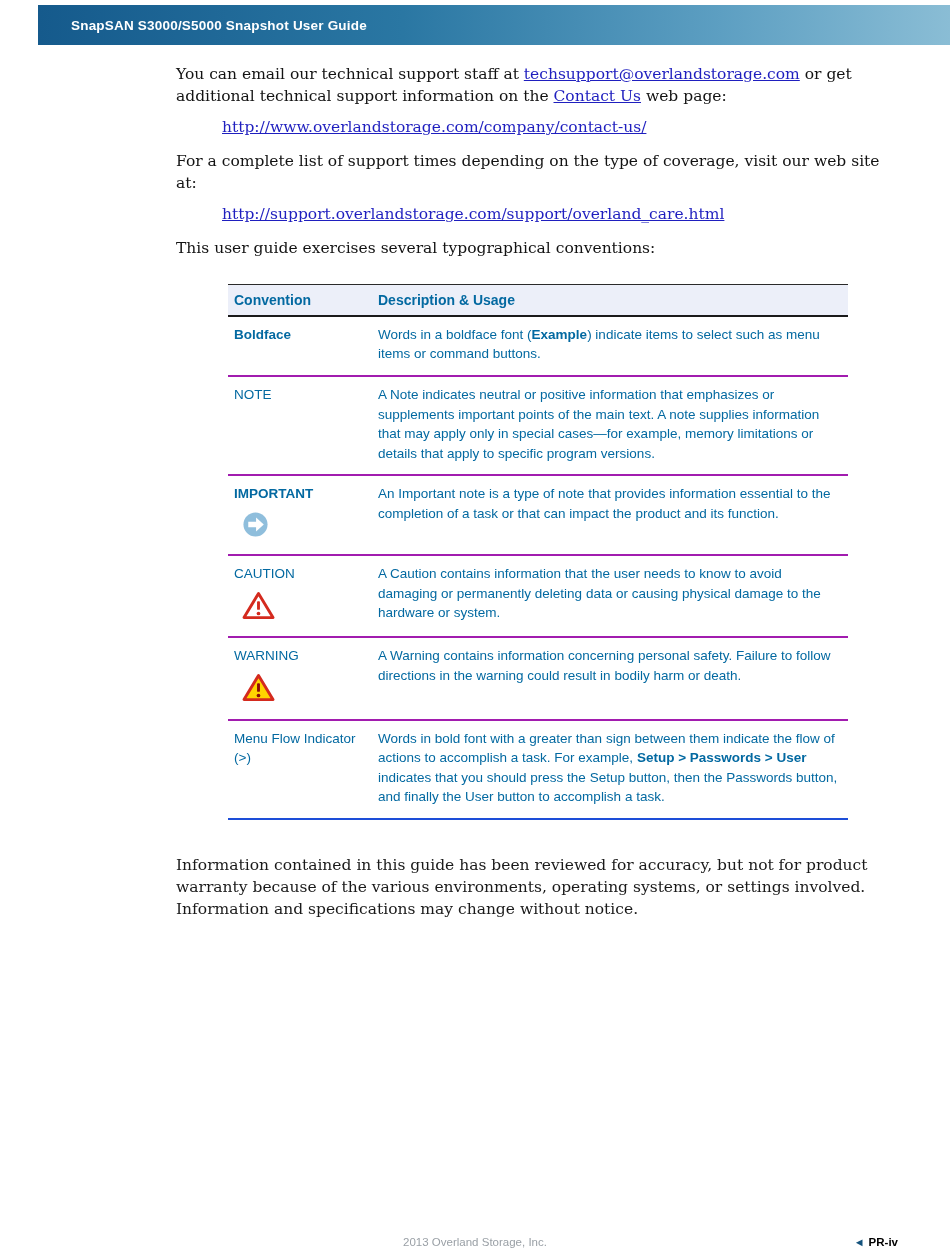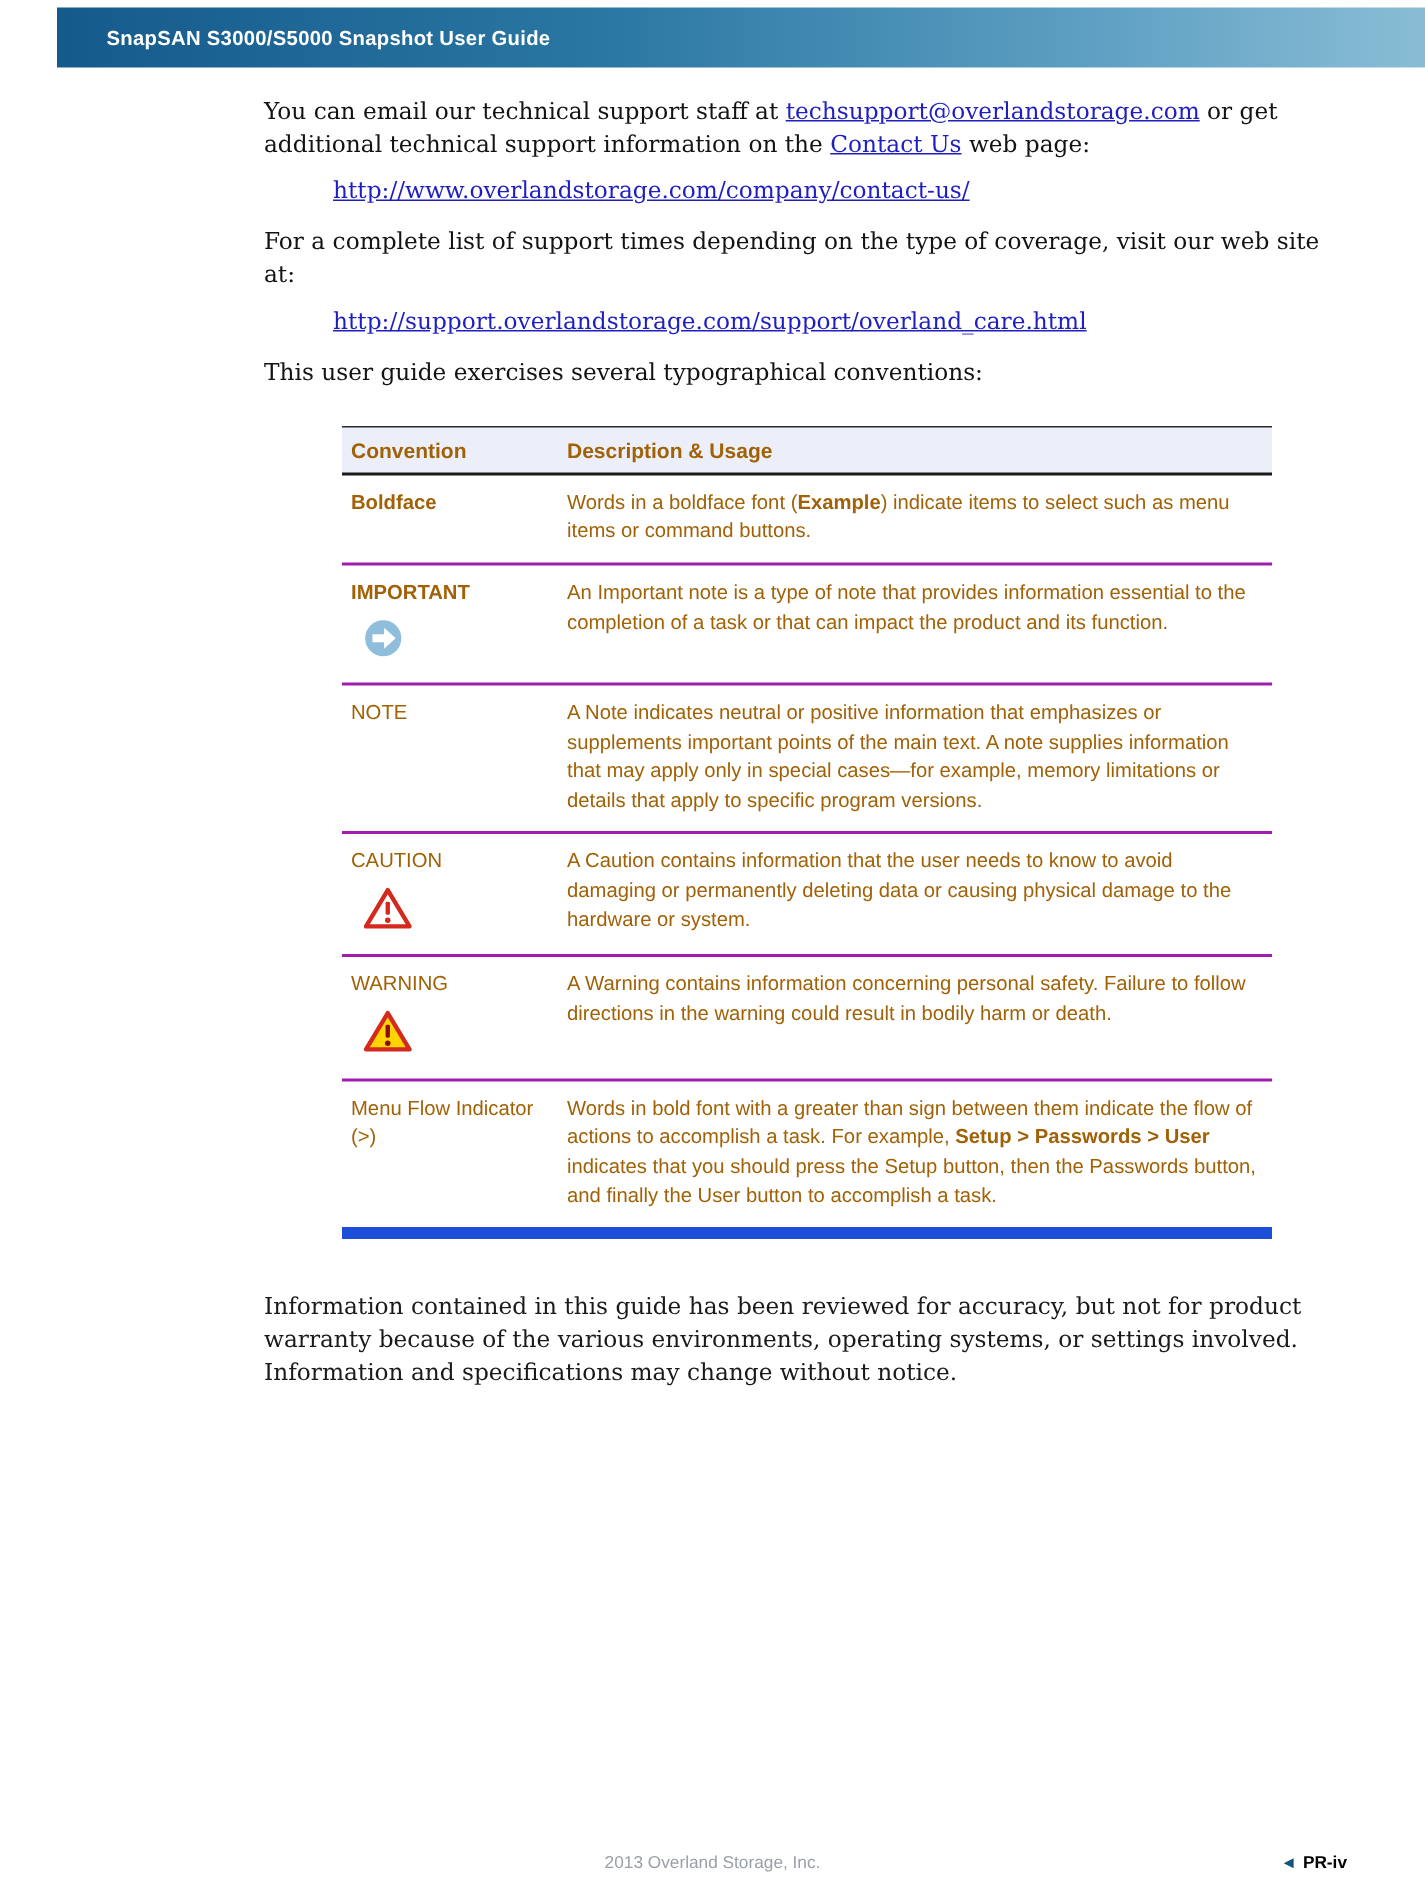--- a/index.html
+++ b/index.html
@@ -42,35 +42,35 @@
     font-weight: bold; font-size: 28px; color: #000;
     margin: 46px 0 24px 52px;
   }
   .lead { margin-bottom: 24px; }
 
   
   .conv-table {
     margin-left: 228px; width: 620px;
     border-collapse: collapse;
     font-family: "Liberation Sans", sans-serif;
-    font-size: 13.5px; color: #a16207;
+    font-size: 13.5px; color: #0369a1;
   }
   .conv-table thead th {
     background: #ecEFf9; background: #ECEFF9;
     text-align: left; font-weight: bold; font-size: 14px;
     padding: 7px 9px 7px 6px;
     border-top: 1px solid #2a2a2a;
     border-bottom: 2px solid #1a1a1a;
   }
   .conv-table td {
     padding: 8px 6px 11px 6px;
     border-bottom: 2px solid #a21caf;
     vertical-align: top; line-height: 1.45;
   }
-  .conv-table tr:last-child td { border-bottom: 8px solid #1d4ed8; }
+  .conv-table tr:last-child td { border-bottom: 2px solid #1d4ed8; }
   .conv-table td.conv-col { width: 144px; padding-right: 12px; }
   .row-icon { margin-top: 7px; margin-left: 8px; }
 
   
   .closing {
     margin: 34px 60px 12px 176px;
     font-size: 15.5px; line-height: 1.42;
   }
 
   
@@ -112,33 +112,33 @@
     </thead>
     <tbody>
         <tr>
           <td class="conv-col">
             <div style="font-weight: bold;">Boldface</div>
           </td>
           <td><span>Words in a boldface font (</span><b>Example</b><span>) indicate items to select such as menu items or command buttons.</span></td>
         </tr>
         <tr>
           <td class="conv-col">
+            <div>NOTE</div>
+          </td>
+          <td><span>A Note indicates neutral or positive information that emphasizes or supplements important points of the main text. A note supplies information that may apply only in special cases—for example, memory limitations or details that apply to specific program versions.</span></td>
+        </tr>
+        <tr>
+          <td class="conv-col">
             <div style="font-weight: bold;">IMPORTANT</div>
             <div class="row-icon"><svg width="27" height="27" viewBox="0 0 28 28">
                 <circle cx="14" cy="14" r="12.5" fill="#8fbedc"></circle>
                 <path d="M6.5 11.2h8.1V6.8L22.6 14l-8 7.2v-4.4H6.5z" fill="#ffffff"></path>
               </svg></div>
           </td>
           <td><span>An Important note is a type of note that provides information essential to the completion of a task or that can impact the product and its function.</span></td>
-        </tr>
-        <tr>
-          <td class="conv-col">
-            <div>NOTE</div>
-          </td>
-          <td><span>A Note indicates neutral or positive information that emphasizes or supplements important points of the main text. A note supplies information that may apply only in special cases—for example, memory limitations or details that apply to specific program versions.</span></td>
         </tr>
         <tr>
           <td class="conv-col">
             <div>CAUTION</div>
             <div class="row-icon"><svg width="33" height="29" viewBox="0 0 34 30">
                 <path d="M17 2.5 L32 27.5 L2 27.5 Z" fill="#ffffff" stroke="#d42a1e" stroke-width="3" stroke-linejoin="round"></path>
                 <rect x="15.5" y="10.5" width="3" height="9" rx="1" fill="#d42a1e"></rect>
                 <circle cx="17" cy="23.3" r="1.9" fill="#d42a1e"></circle>
               </svg></div>
           </td>

